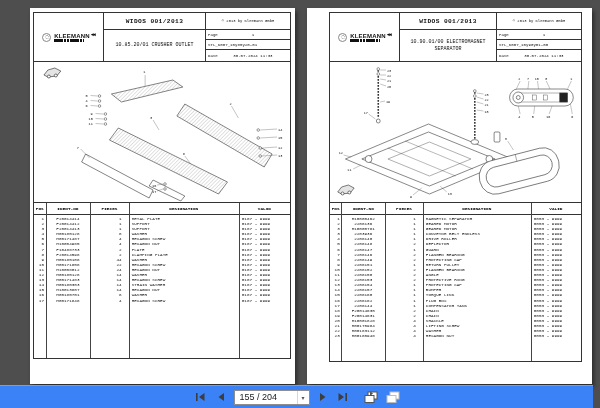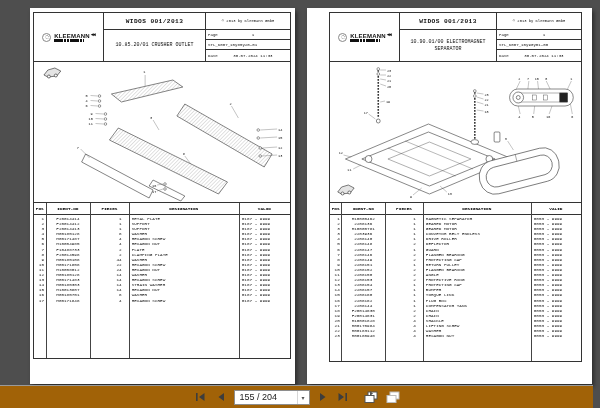--- a/index.html
+++ b/index.html
@@ -97,21 +97,21 @@
     height:5.1px;font-size:4.3px;line-height:5.1px;color:#111;white-space:nowrap;
   }
   .pt-row .c0{text-align:right;padding-right:1.5px;}
   .pt-row .c1{text-align:center;}
   .pt-row .c2{text-align:right;padding-right:7px;}
   .pt-row .c3{text-align:left;padding-left:3px;}
   .pt-row .c4{text-align:left;padding-left:3px;}
   
   .toolbar{
     position:absolute;left:0;right:7px;bottom:0;height:22px;
-    background:#a16207;border-top:1px solid #9a9a9a;
+    background:#3b82f6;border-top:1px solid #9a9a9a;
     display:flex;align-items:center;justify-content:center;gap:6px;
     font-family:"Liberation Sans","DejaVu Sans",sans-serif;
   }
   .tb-btn{
     width:14px;height:14px;border:none;background:transparent;padding:0;
     display:flex;align-items:center;justify-content:center;cursor:pointer;
   }
   .page-box{
     width:76px;height:15px;background:#fff;border:1px solid #8e8e8e;
     display:flex;align-items:center;box-sizing:border-box;

